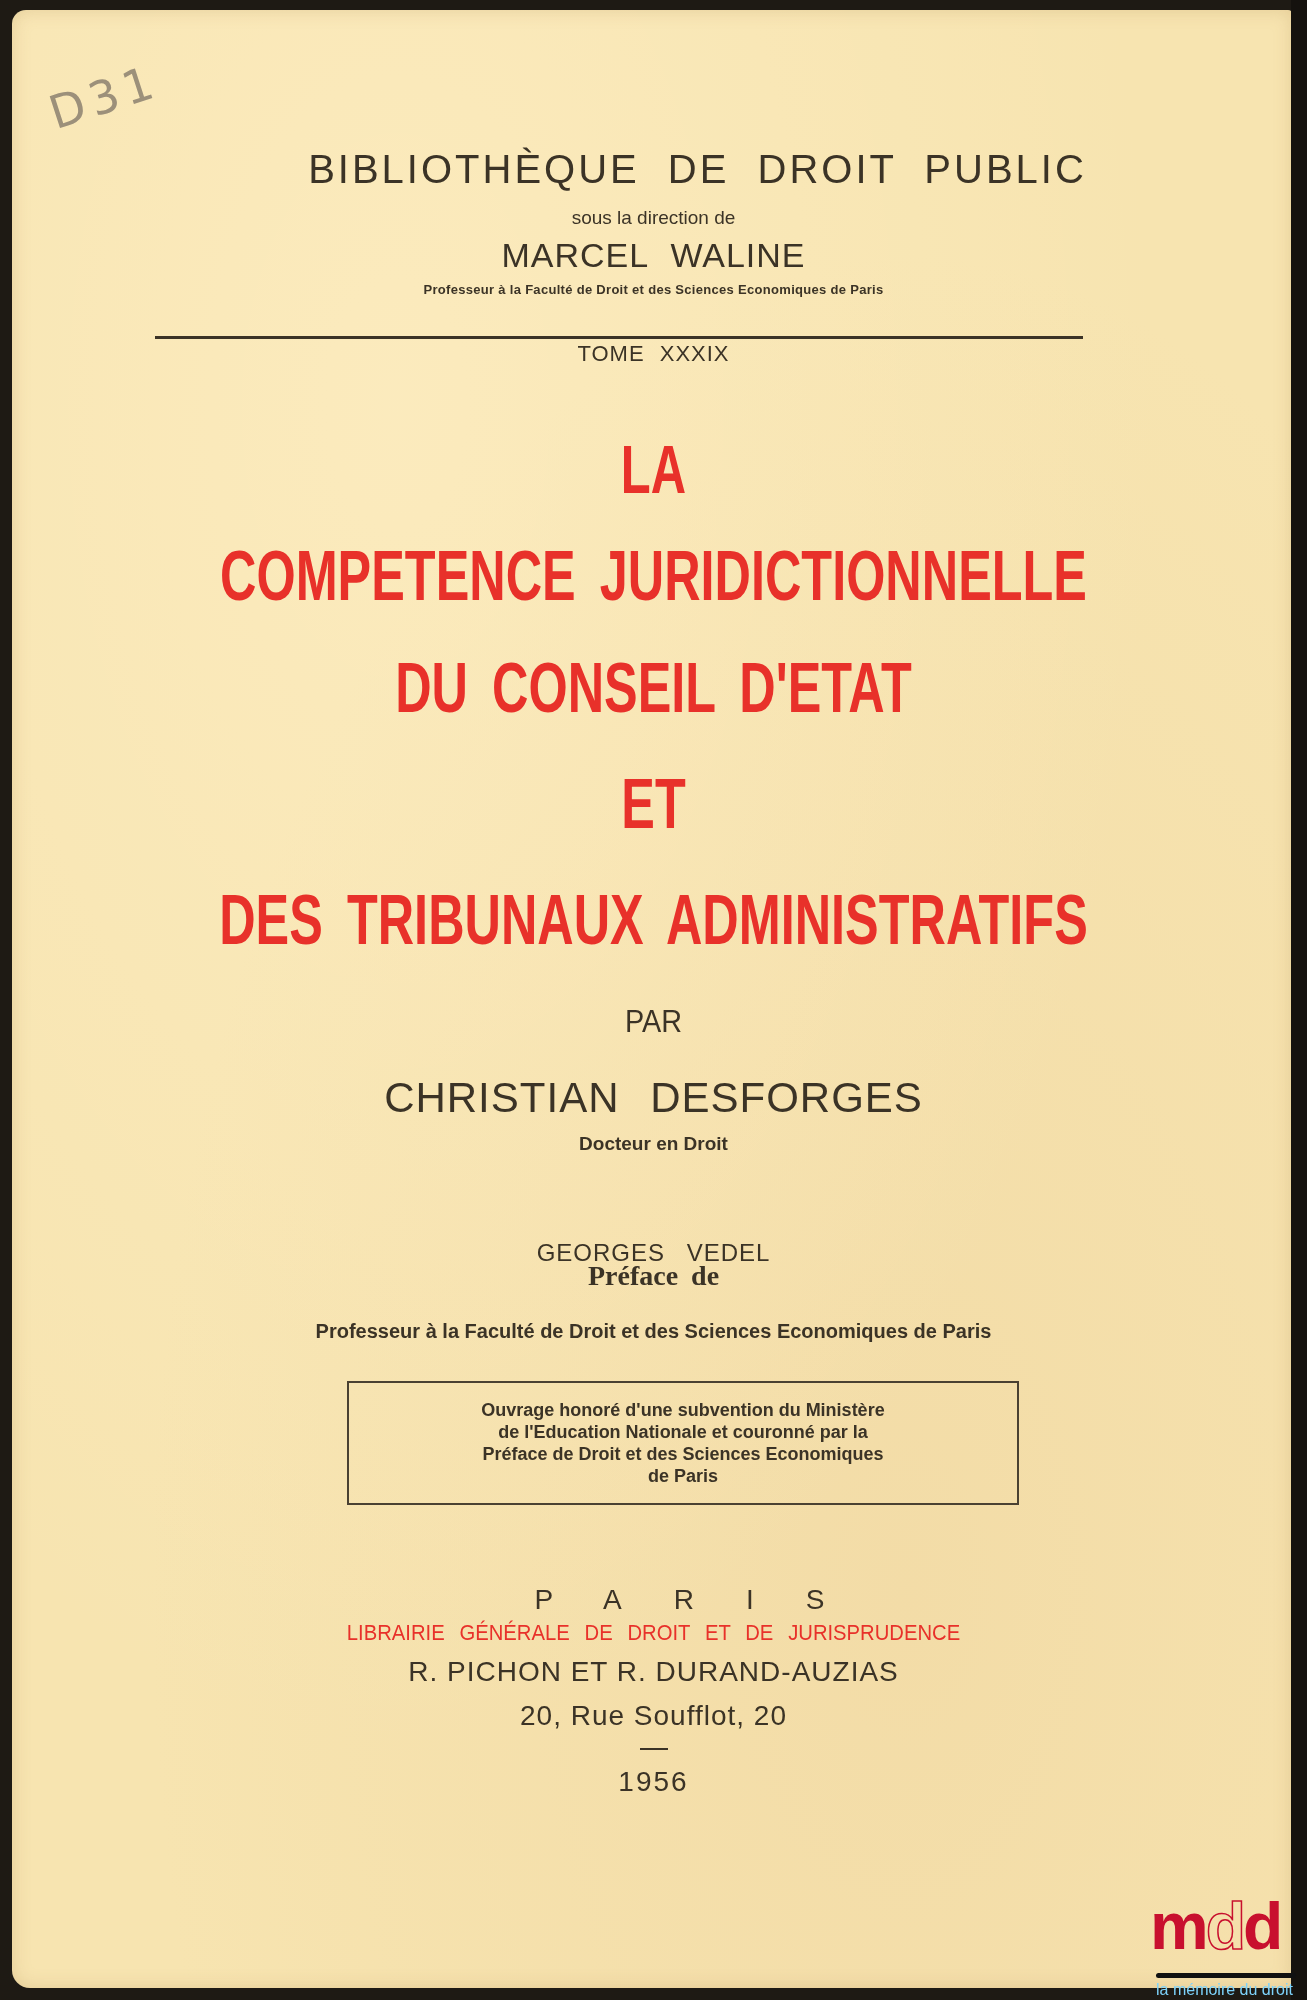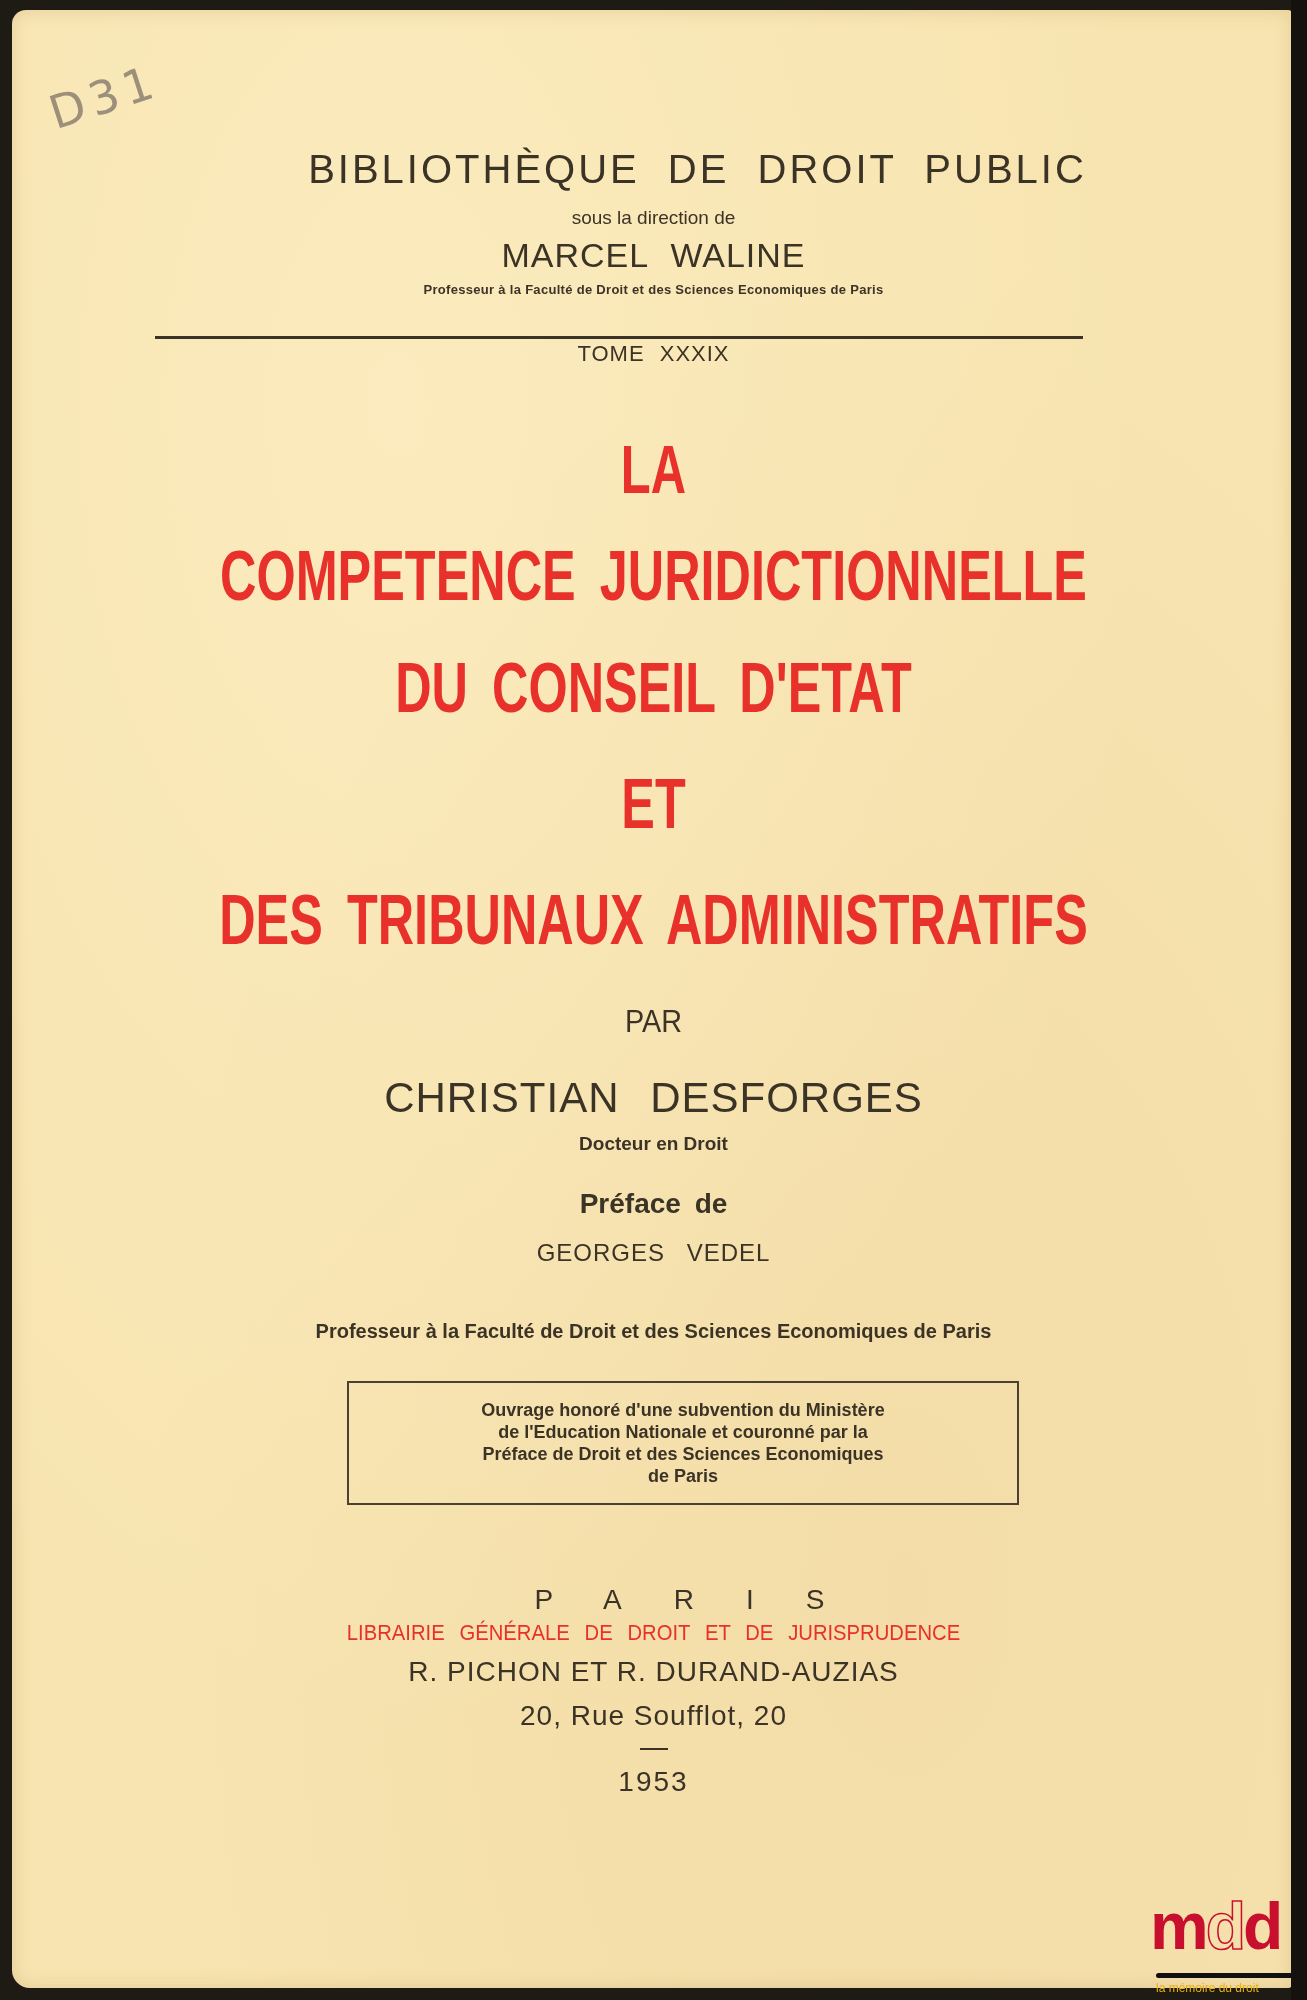--- a/index.html
+++ b/index.html
@@ -76,21 +76,21 @@
       transform-origin: center top;
     }
     .title-la { top: 430px; font-size: 68px; font-weight: bold; transform: scaleX(0.72); }
     .title-1 { top: 536px; font-size: 70px; font-weight: bold; transform: scaleX(0.72); word-spacing: 14px; }
     .title-2 { top: 648px; font-size: 70px; font-weight: bold; transform: scaleX(0.72); word-spacing: 14px; }
     .title-3 { top: 764px; font-size: 70px; font-weight: bold; transform: scaleX(0.72); }
     .title-4 { top: 880px; font-size: 70px; font-weight: bold; transform: scaleX(0.72); word-spacing: 14px; }
     .par { top: 1003px; font-size: 32px; transform: scaleX(0.9); }
     .author { top: 1074px; font-size: 42px; letter-spacing: 1px; word-spacing: 18px; }
     .author-role { top: 1133px; font-size: 19px; font-weight: bold; }
-    .preface-label { top: 1188px; font-size: 28px; font-weight: bold; word-spacing: 6px; }
+    .preface-label { top: 1260px; font-size: 28px; font-weight: bold; word-spacing: 6px; font-family: Liberation Serif, serif; }
     .prefacer { top: 1239px; font-size: 24px; letter-spacing: 1px; word-spacing: 14px; }
     .prefacer-role { top: 1320px; font-size: 20px; font-weight: bold; }
     .award-box {
       position: absolute;
       left: 347px;
       top: 1381px;
       width: 672px;
       height: 124px;
       border: 2px solid #4a4132;
       box-sizing: border-box;
@@ -144,22 +144,22 @@
       top: 80px;
       width: 140px;
       height: 5px;
       background: #111;
       border-radius: 3px;
     }
     .wm-caption {
       position: absolute;
       left: 8px;
       top: 88px;
-      font-size: 12px;
-      color: #eab308;
+      font-size: 16px;
+      color: #7dd3fc;
       white-space: nowrap;
     }
   </style>
 </head>
 <body>
 
 <div class="scan">
   <div class="page">
   </div>
   <div class="page-right-edge"></div>
@@ -192,20 +192,20 @@
     <span class="award-line">de l'Education Nationale et couronné par la</span>
     <span class="award-line">Préface de Droit et des Sciences Economiques</span>
     <span class="award-line">de Paris</span>
   </div>
 
   <div class="center city">PARIS</div>
   <div class="center red publisher">LIBRAIRIE GÉNÉRALE DE DROIT ET DE JURISPRUDENCE</div>
   <div class="center printers">R. PICHON ET R. DURAND-AUZIAS</div>
   <div class="center address">20, Rue Soufflot, 20</div>
   <div class="dash"></div>
-  <div class="center year">1953</div>
+  <div class="center year">1956</div>
 
   <div class="watermark">
     <div class="wm-logo"><span>m</span><span class="hollow">d</span><span>d</span></div>
     <div class="wm-bar"></div>
     <div class="wm-caption">la mémoire du droit</div>
   </div>
 </div>
 
 </body></html>

